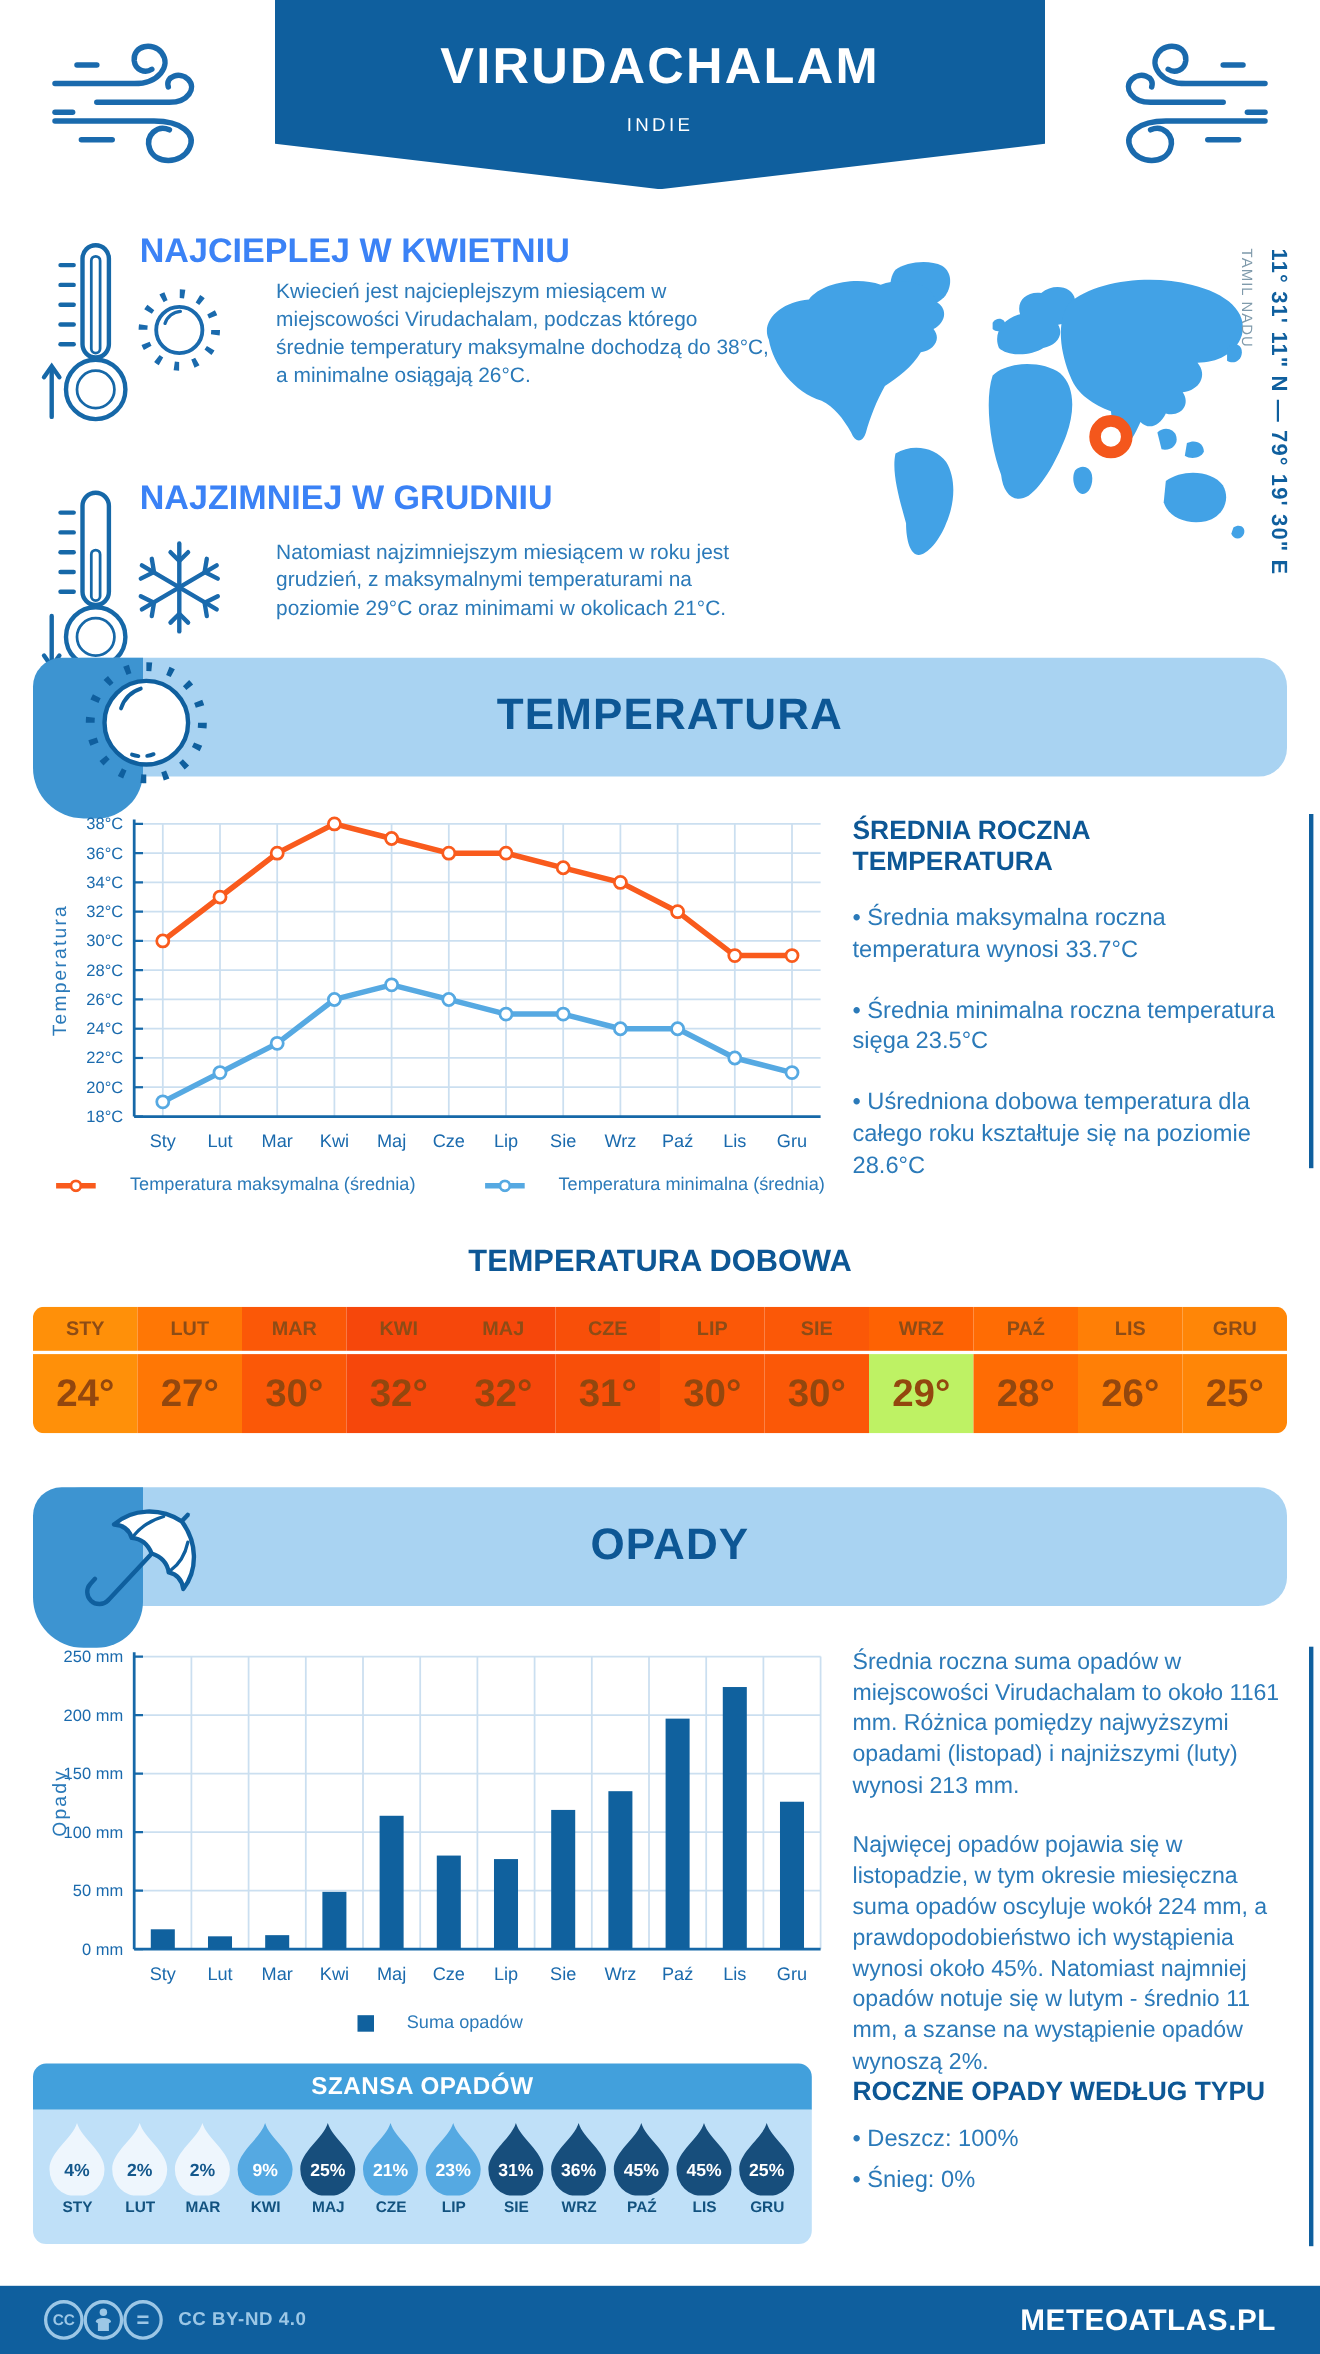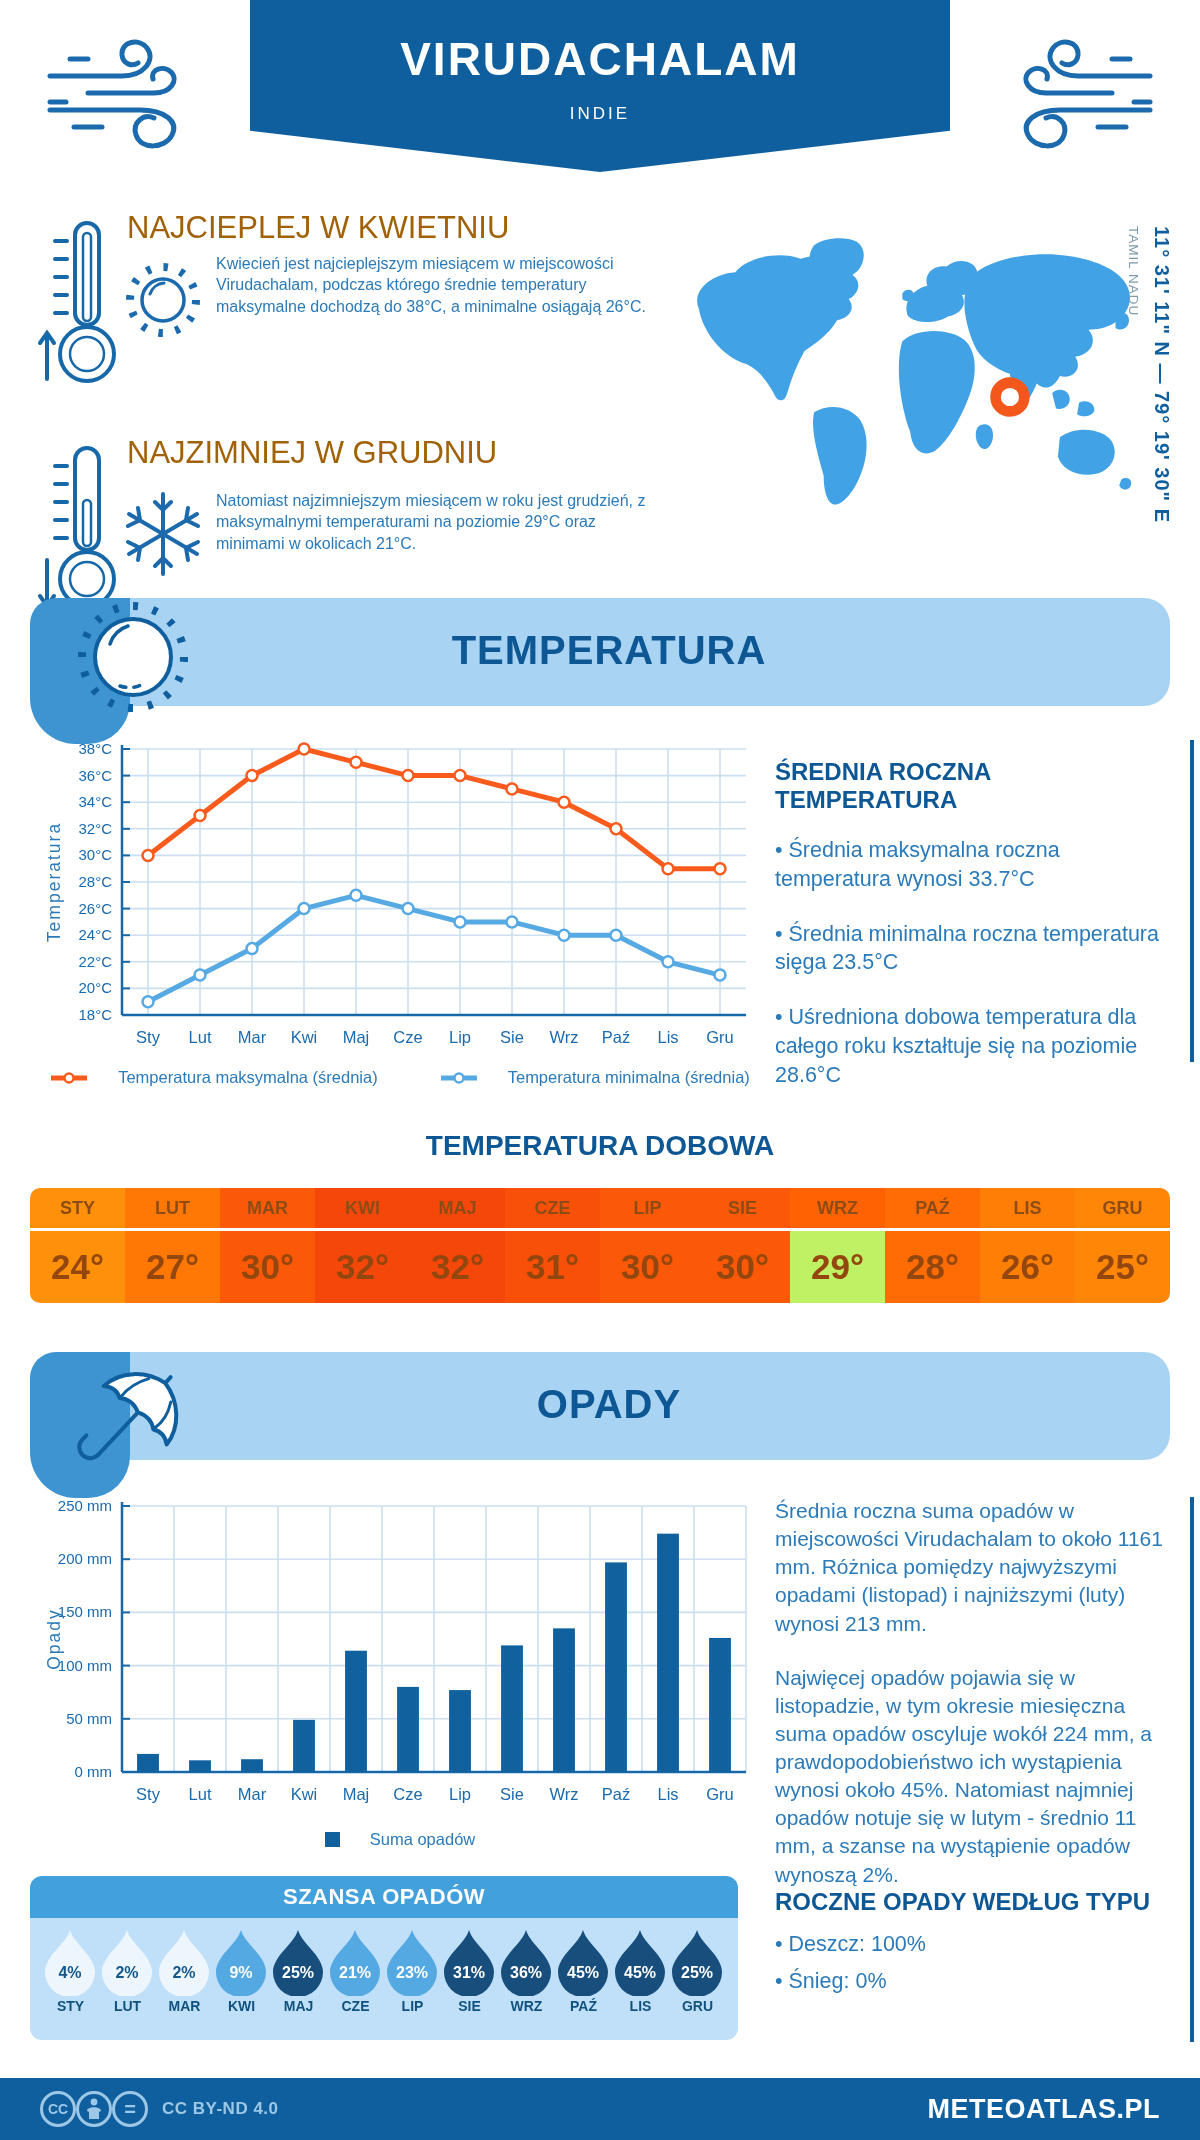--- a/index.html
+++ b/index.html
@@ -7,22 +7,22 @@
   body { font-family:"Liberation Sans", sans-serif; width:1200px; height:2140px; position:relative; overflow:hidden; }
   .abs { position:absolute; }
 
   
   .banner-head { left:250px; top:0; width:700px; height:172px; background:#0f5f9e;
     clip-path:polygon(0 0,100% 0,100% 76%,50% 100%,0 76%); text-align:center; color:#fff; }
   .banner-head h1 { font-size:46px; letter-spacing:2px; margin-top:32px; font-weight:bold; }
   .banner-head .sub { font-size:17px; letter-spacing:3px; margin-top:18px; }
 
   
-  .hl-title { font-size:31px; font-weight:normal; color:#a16207; }
-  .hl-text { font-size:16px; color:#2b7ab9; line-height:1.33; width:450px; }
+  .hl-title { font-size:31px; font-weight:bold; color:#3b82f6; }
+  .hl-text { font-size:19px; color:#2b7ab9; line-height:1.33; width:450px;margin-left:35px; }
 
   
   .sec-banner { left:48px; width:1122px; height:108px; background:#a9d3f2; border-radius:26px; }
   .sec-ribbon { left:30px; width:100px; height:146px; background:#3d94d1; border-radius:26px 0 42px 46px; }
   .sec-title { width:1122px; left:48px; text-align:center; font-size:40px; font-weight:bold; color:#0d5795; letter-spacing:1px; }
 
   
   .vline { width:4px; background:#0f5f9e; left:1190px; }
 
   
@@ -272,21 +272,21 @@
       <circle cx="472" cy="186.9" r="5.5" fill="#fff" stroke="#56a9e2" stroke-width="2.5"></circle>
       <circle cx="524" cy="200.2" r="5.5" fill="#fff" stroke="#56a9e2" stroke-width="2.5"></circle>
       <circle cx="576" cy="200.2" r="5.5" fill="#fff" stroke="#56a9e2" stroke-width="2.5"></circle>
       <circle cx="628" cy="226.8" r="5.5" fill="#fff" stroke="#56a9e2" stroke-width="2.5"></circle>
       <circle cx="680" cy="240.1" r="5.5" fill="#fff" stroke="#56a9e2" stroke-width="2.5"></circle>
     </g>
   </svg>
 
 <div class="abs vline" style="top:740px;height:322px"></div>
 
-<div class="abs" style="left:775px;top:758px;width:400px">
+<div class="abs" style="left:775px;top:742px;width:400px">
   <div class="col-title">ŚREDNIA ROCZNA TEMPERATURA</div>
   <div class="col-text" style="margin-top:22px">
     <p>• Średnia maksymalna roczna temperatura wynosi 33.7°C</p>
     <p>• Średnia minimalna roczna temperatura sięga 23.5°C</p>
     <p>• Uśredniona dobowa temperatura dla całego roku kształtuje się na poziomie 28.6°C</p>
   </div>
 </div>
 
 <div class="abs legend-row" style="left:40px;top:1068px;width:720px">
   <div class="legend-item">

